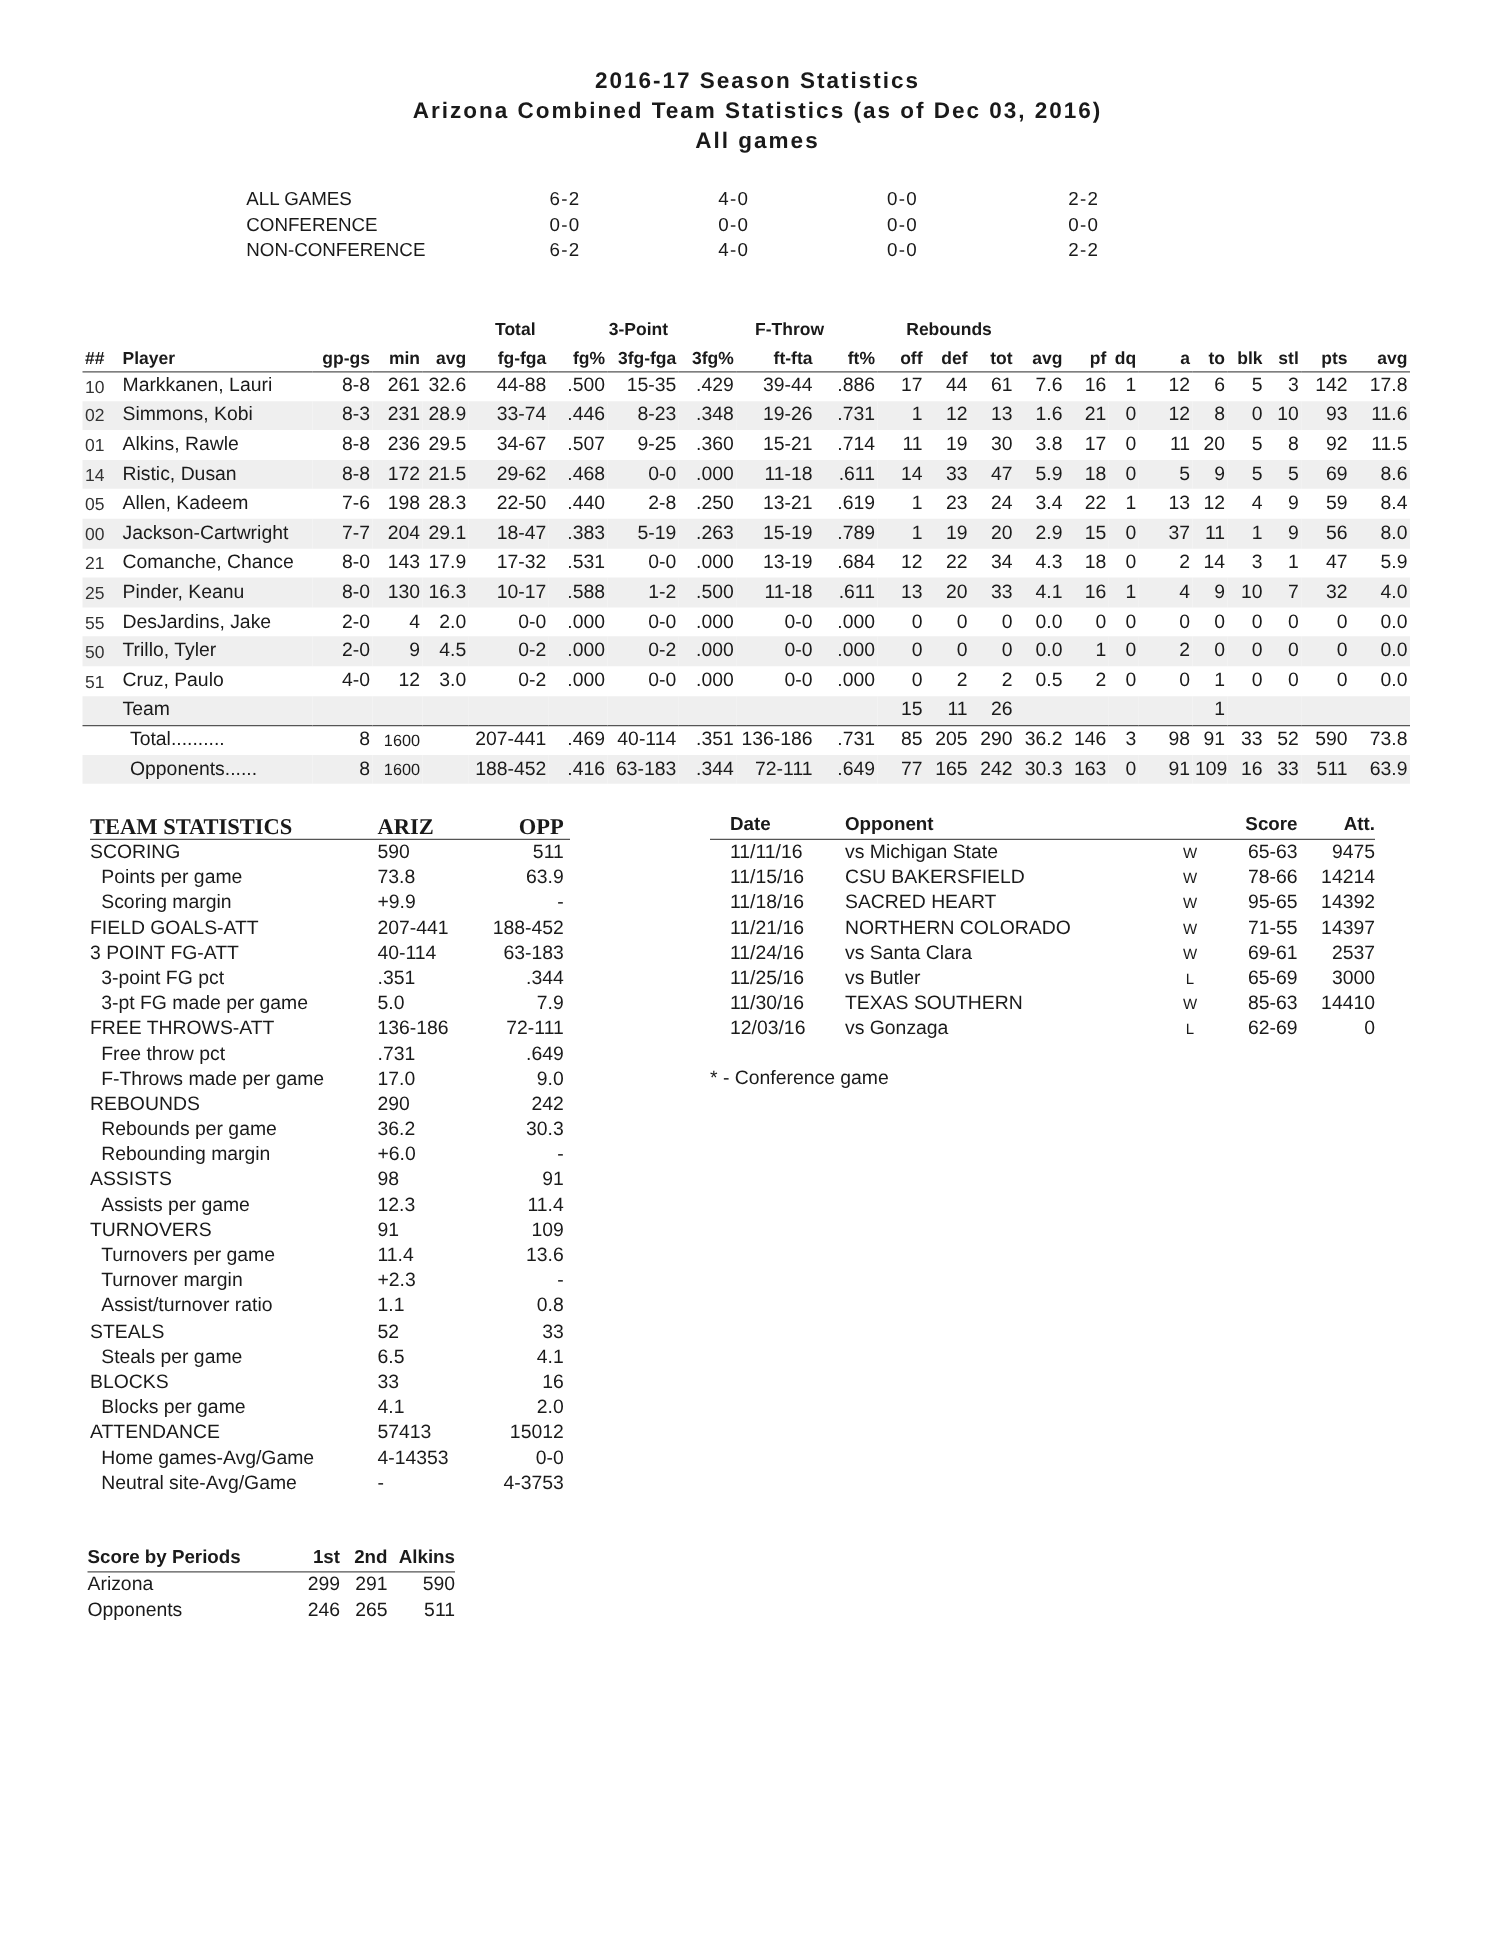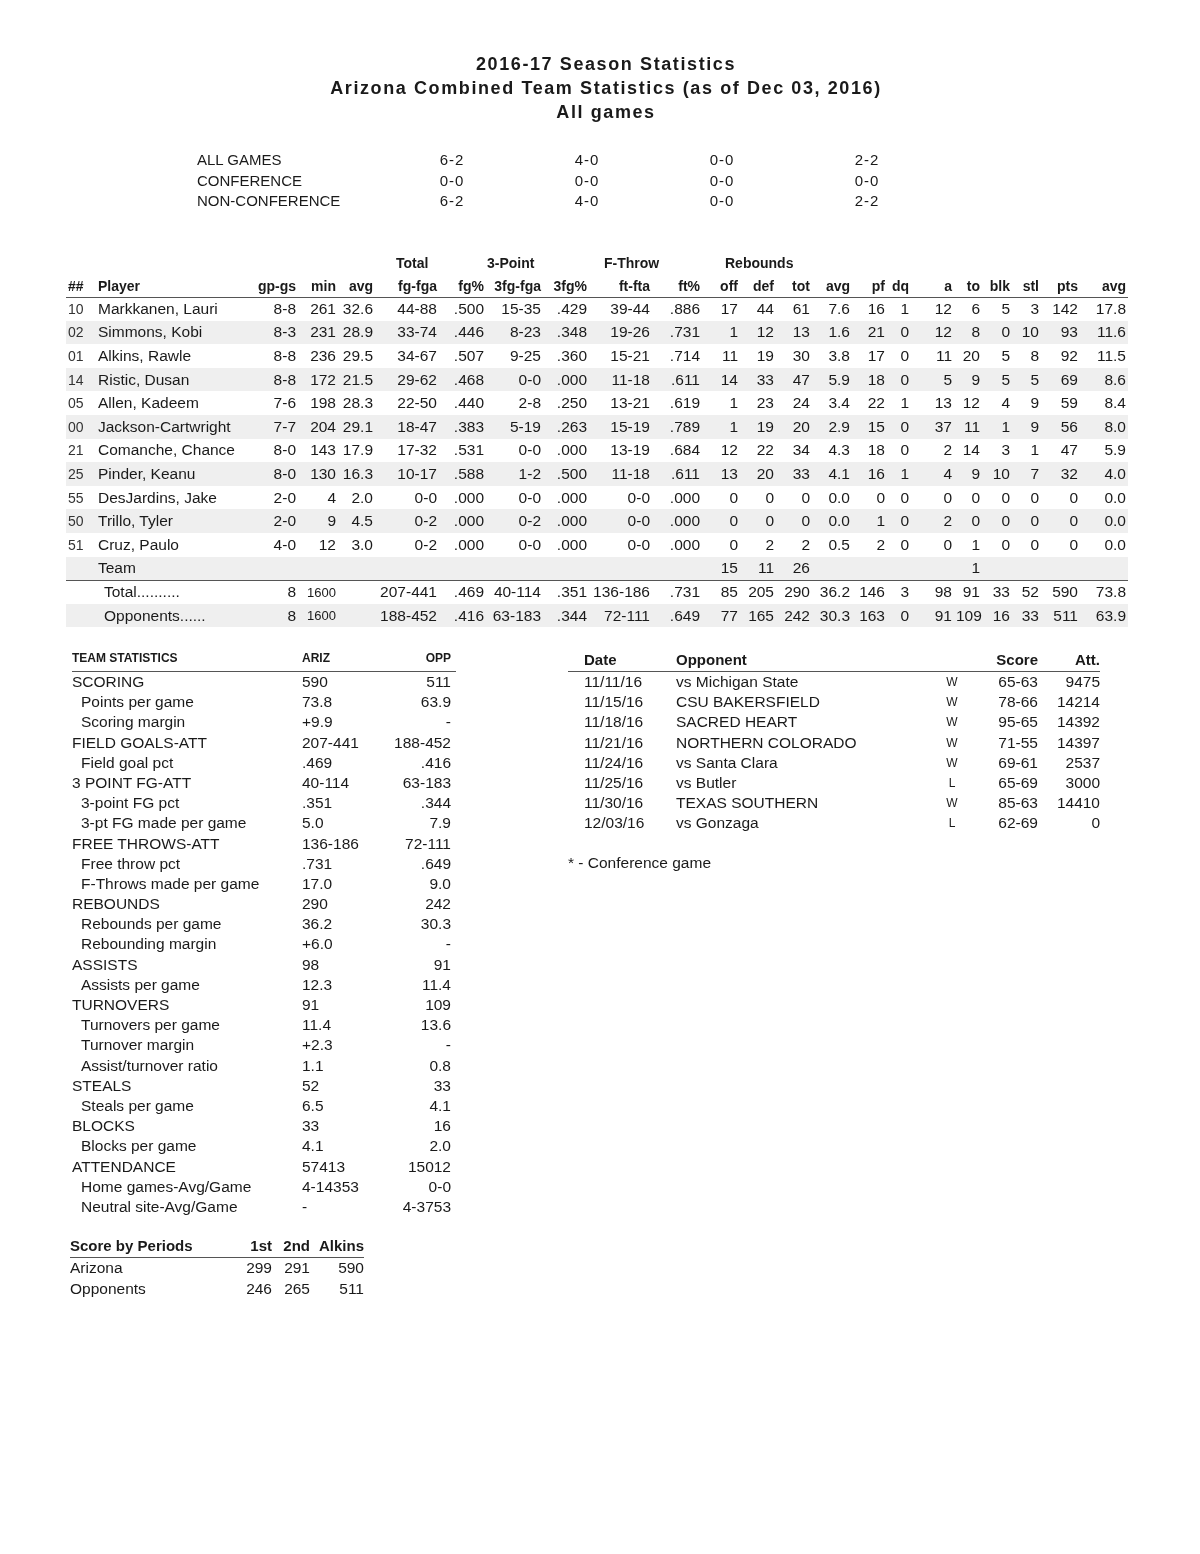--- a/index.html
+++ b/index.html
@@ -30,21 +30,21 @@
   table.pt td { height: 23.6px; text-align: right; padding: 0 2px; white-space: nowrap; }
   table.pt tr.stripe td { background: #efefef; }
   table.pt td.num { font-size: 14px; text-align: left; color: #333; }
   table.pt td.name { text-align: left; }
   table.pt th.name, table.pt th.num { text-align: left; }
   table.pt tr.sep td { border-top: 1.5px solid #555; }
   table.pt td.small { font-size: 13px; }
 
   
   .tstats { position: absolute; top: 651px; left: 72px; width: 384px; }
-  .tstats .hdr { display: flex; font-size: 12px; font-weight: bold; border-bottom: 1.5px solid #555; height: 21px; }
+  .tstats .hdr { display: flex; font-size: 18px; font-weight: bold; border-bottom: 1.5px solid #555; height: 21px; font-family: Liberation Serif, serif; }
   .tstats .row { display: flex; font-size: 15.5px; height: 20.2px; line-height: 20px; }
   .tstats .lab { width: 230px; }
   .tstats .lab.ind { padding-left: 9px; }
   .tstats .a { width: 58px; text-align: left; }
   .tstats .o { width: 91px; text-align: right; }
 
   
   .periods { position: absolute; top: 1237px; left: 70px; width: 294px; }
   .periods .hdr { display: flex; font-size: 15px; font-weight: bold; border-bottom: 1.5px solid #555; height: 21px; }
   .periods .row { display: flex; font-size: 15.5px; height: 20.5px; line-height: 20px; }
@@ -533,25 +533,20 @@
       <div class="lab ind">Scoring margin</div>
       <div class="a">+9.9</div>
       <div class="o">-</div>
     </div>
     <div class="row">
       <div class="lab">FIELD GOALS-ATT</div>
       <div class="a">207-441</div>
       <div class="o">188-452</div>
     </div>
     <div class="row">
-      <div class="lab ind">Field goal pct</div>
-      <div class="a">.469</div>
-      <div class="o">.416</div>
-    </div>
-    <div class="row">
       <div class="lab">3 POINT FG-ATT</div>
       <div class="a">40-114</div>
       <div class="o">63-183</div>
     </div>
     <div class="row">
       <div class="lab ind">3-point FG pct</div>
       <div class="a">.351</div>
       <div class="o">.344</div>
     </div>
     <div class="row">

